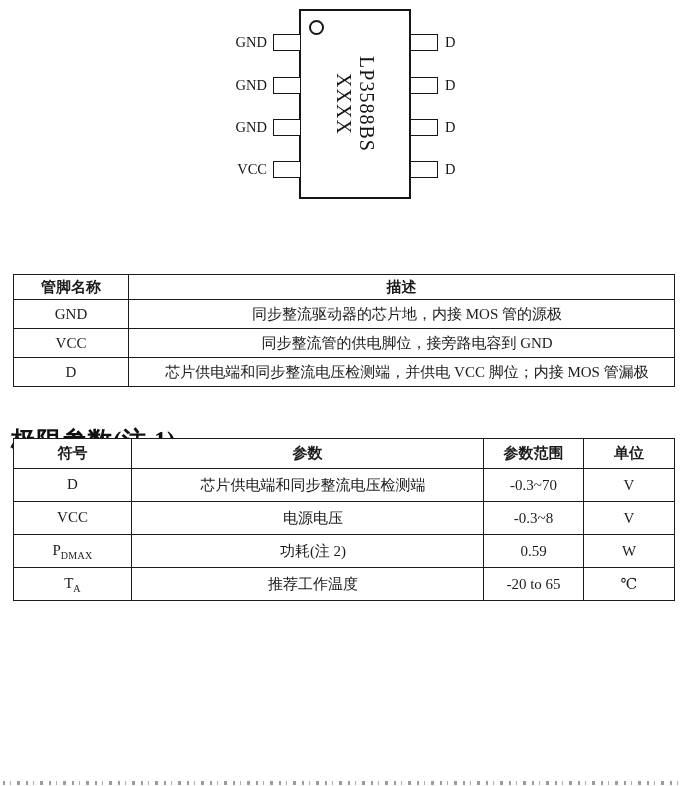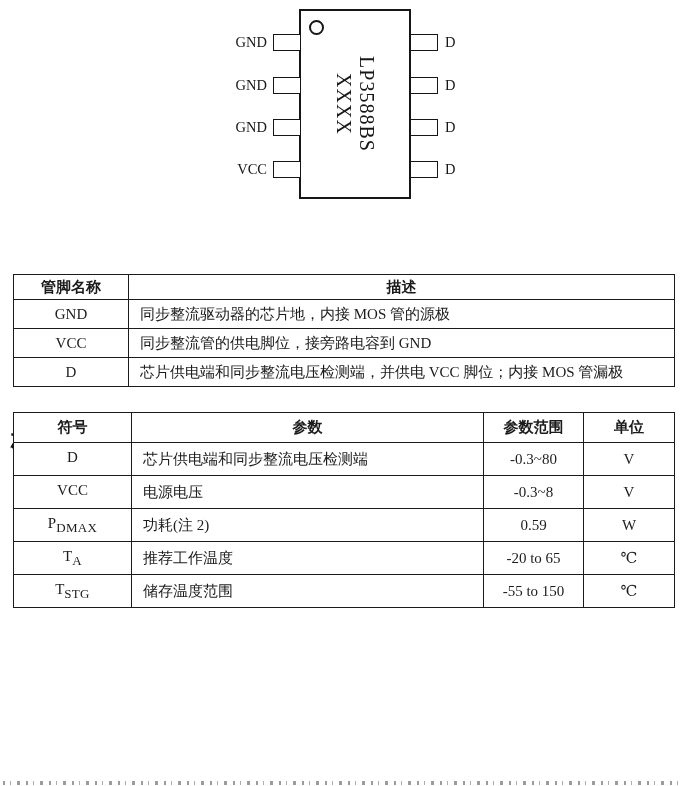--- a/index.html
+++ b/index.html
@@ -36,35 +36,35 @@
   }
   .pin-label.left  { left:224px; width:43px; text-align:right; }
   .pin-label.right { left:445px; width:34px; text-align:left; }
 
   
   table { border-collapse:collapse; table-layout:fixed; background:#ffffff; }
   th, td { border:1.5px solid #1b1b1b; font-size:15px; vertical-align:middle; }
   th { font-weight:bold; text-align:center; }
   .tbl { position:absolute; left:13px; width:661px; }
   .center { text-align:center; }
-  .desc-cell { padding-left:11px; text-align:left; white-space:nowrap; overflow:hidden; }
+  .desc-cell { padding-left:11px; text-align:center; white-space:nowrap; overflow:hidden; }
 
   .pin-table { top:274px; }
   .pin-table th { height:25px; }
   .pin-table td { height:29px; }
 
   .section-title {
     position:absolute; left:11px; top:392px;
     font-size:25px; font-weight:bold; letter-spacing:.5px; color:#111;margin-top:32px;
   }
 
-  .limits-table { top:412px; }
+  .limits-table { top:438px; }
   .limits-table th { height:30px; }
   .limits-table td { height:33px; }
-  .sym-cell sub { font-size:13px; letter-spacing:.3px; }
+  .sym-cell sub { font-size:10px; letter-spacing:.3px; }
 
   
   .clipped-line {
     position:absolute; left:3px; top:781px; width:680px; height:4px; opacity:.55;
     background:repeating-linear-gradient(90deg,
       #4a4a4a 0 2px, transparent 2px 7px,
       #6a6a6a 7px 8px, transparent 8px 14px,
       #4a4a4a 14px 17px, transparent 17px 23px);
   }
 </style>
@@ -142,45 +142,39 @@
         <th>符号</th>
         <th>参数</th>
         <th>参数范围</th>
         <th>单位</th>
       </tr>
     </thead>
     <tbody>
       <tr>
         <td class="center sym-cell"><span>D</span><sub></sub></td>
         <td class="desc-cell">芯片供电端和同步整流电压检测端</td>
-        <td class="center">-0.3~80</td>
+        <td class="center">-0.3~70</td>
         <td class="center">V</td>
       </tr>
       <tr>
         <td class="center sym-cell"><span>VCC</span><sub></sub></td>
         <td class="desc-cell">电源电压</td>
         <td class="center">-0.3~8</td>
         <td class="center">V</td>
       </tr>
       <tr>
         <td class="center sym-cell"><span>P</span><sub>DMAX</sub></td>
         <td class="desc-cell">功耗(注 2)</td>
         <td class="center">0.59</td>
         <td class="center">W</td>
       </tr>
       <tr>
         <td class="center sym-cell"><span>T</span><sub>A</sub></td>
         <td class="desc-cell">推荐工作温度</td>
         <td class="center">-20 to 65</td>
         <td class="center">℃</td>
       </tr>
-      <tr>
-        <td class="center sym-cell"><span>T</span><sub>STG</sub></td>
-        <td class="desc-cell">储存温度范围</td>
-        <td class="center">-55 to 150</td>
-        <td class="center">℃</td>
-      </tr>
     </tbody>
   </table>
 
   <div class="clipped-line"></div>
 
 </div>
 
 </body></html>

